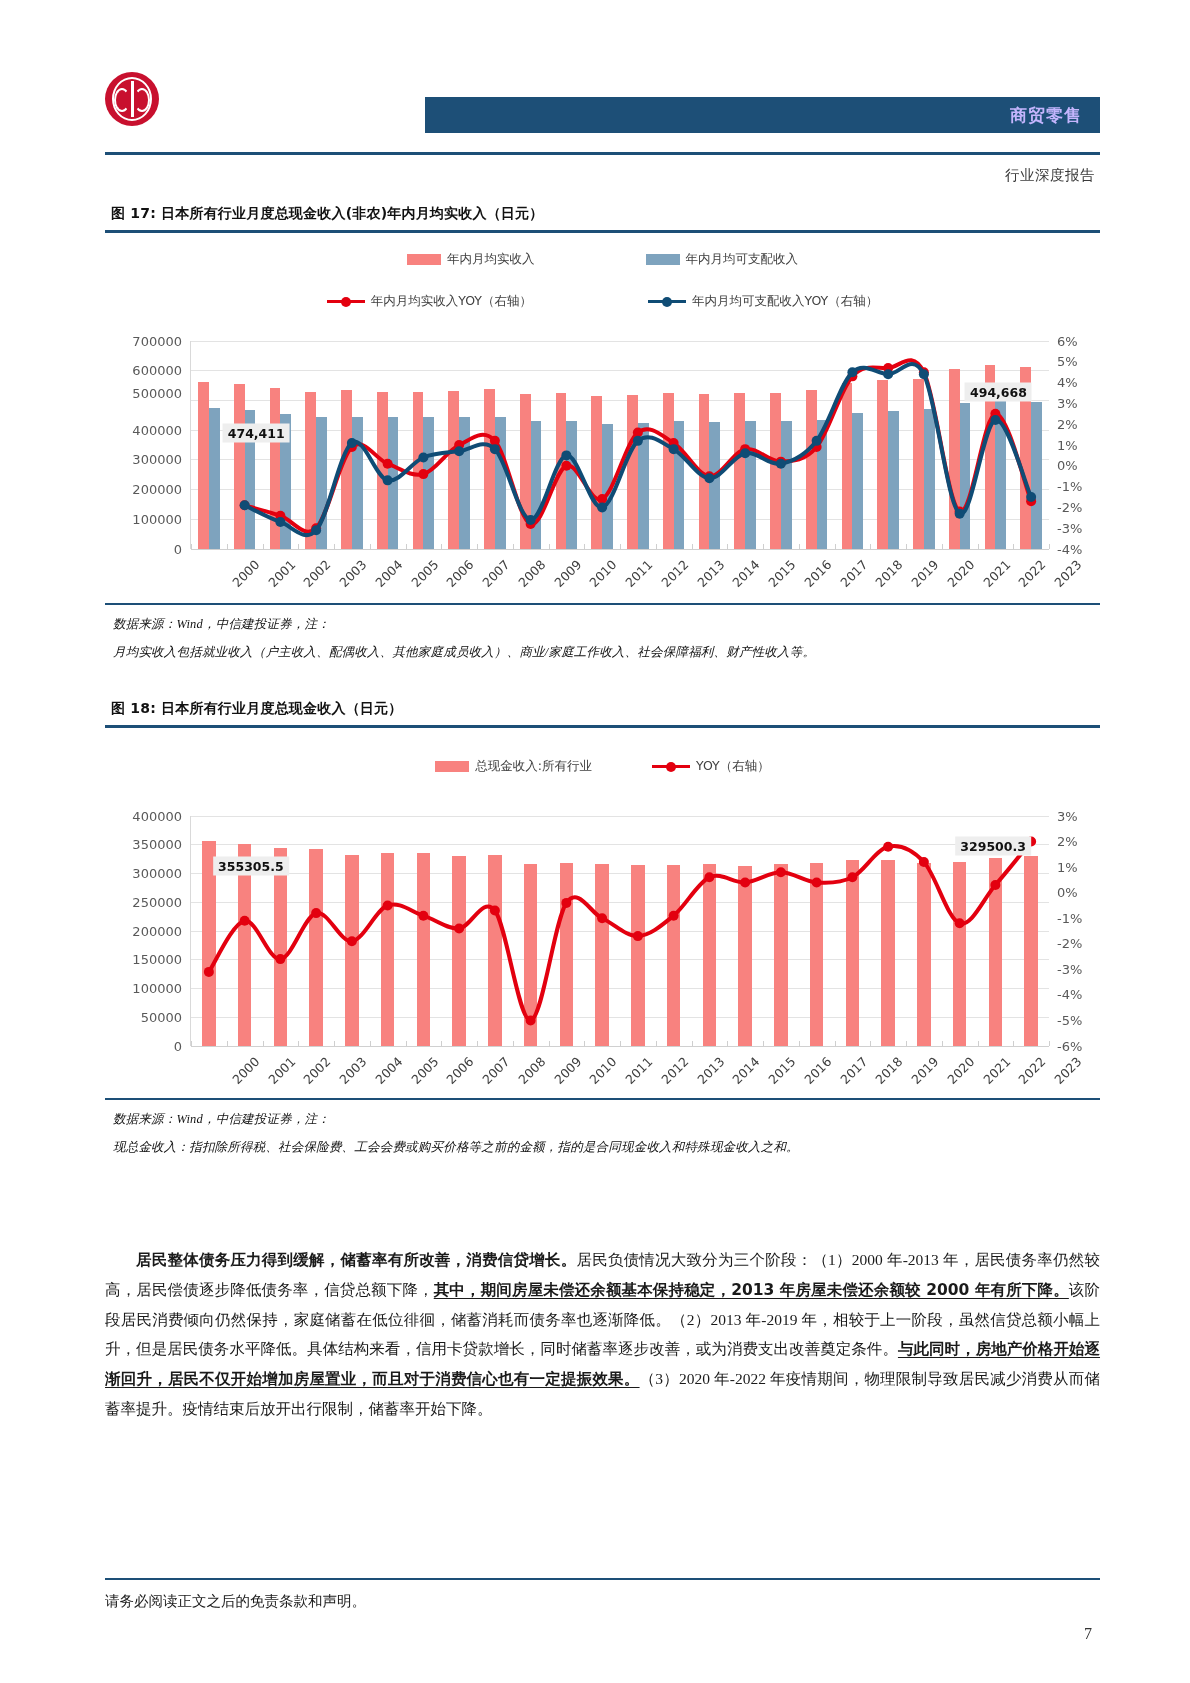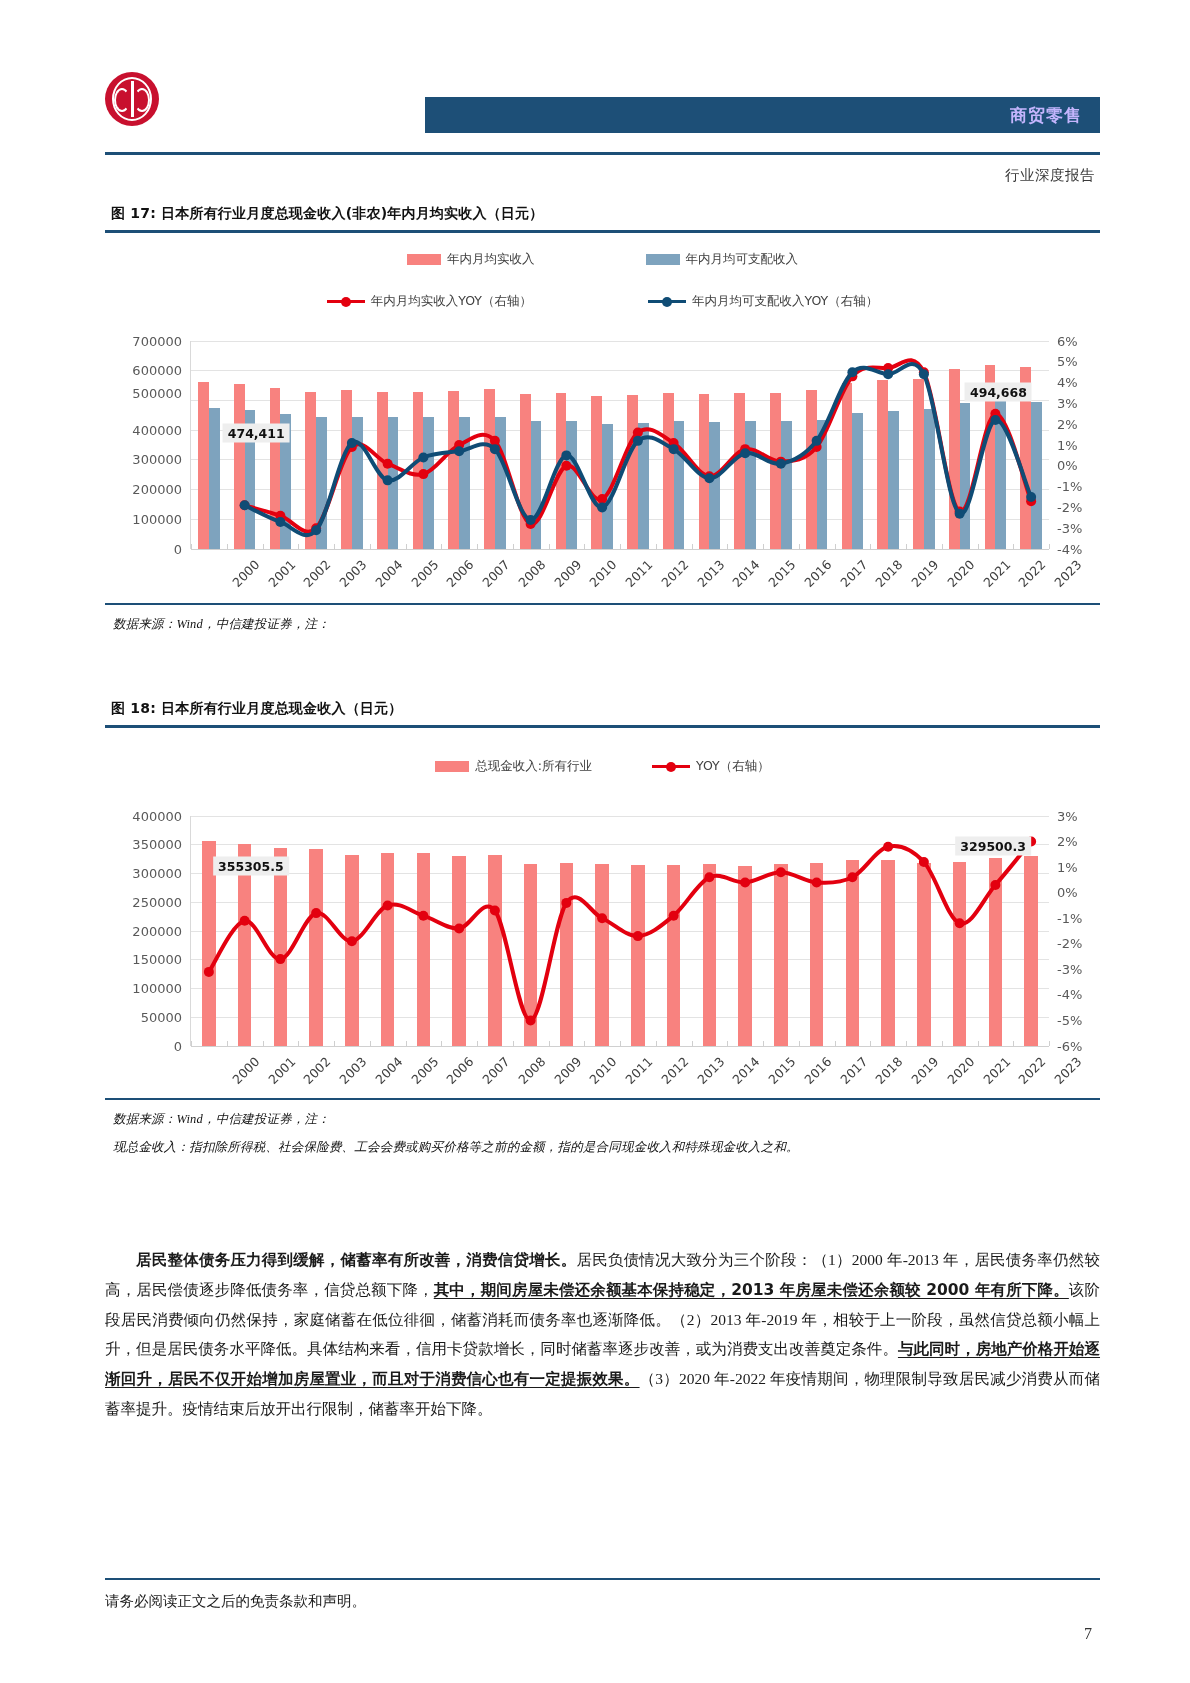--- a/index.html
+++ b/index.html
@@ -353,20 +353,21 @@
               <span style="left: 744.875px; top: 2px;">2020</span>
               <span style="left: 780.625px; top: 2px;">2021</span>
               <span style="left: 816.375px; top: 2px;">2022</span>
               <span style="left: 852.125px; top: 2px;">2023</span>
             </div>
           </div>
         </div>
     </div>
     <div class="fig-footer-rule"></div>
     <div class="fig-note">数据来源：Wind，中信建投证券，注：</div>
+    <div class="fig-note">月均实收入包括就业收入（户主收入、配偶收入、其他家庭成员收入）、商业/家庭工作收入、社会保障福利、财产性收入等。</div>
   </div>
 
   <div class="figure" style="top:700px;">
     <div class="fig-title">图 18: 日本所有行业月度总现金收入（日元）</div>
     <div class="fig-title-rule"></div>
     <div class="fig-body">
       <div class="chart" id="chart18">
           <div style="position: absolute; left: 0px; top: 0px; width: 995px;">
             <div class="legend" style="margin-top: 30px; gap: 60px;">
               <div class="legend-item">

